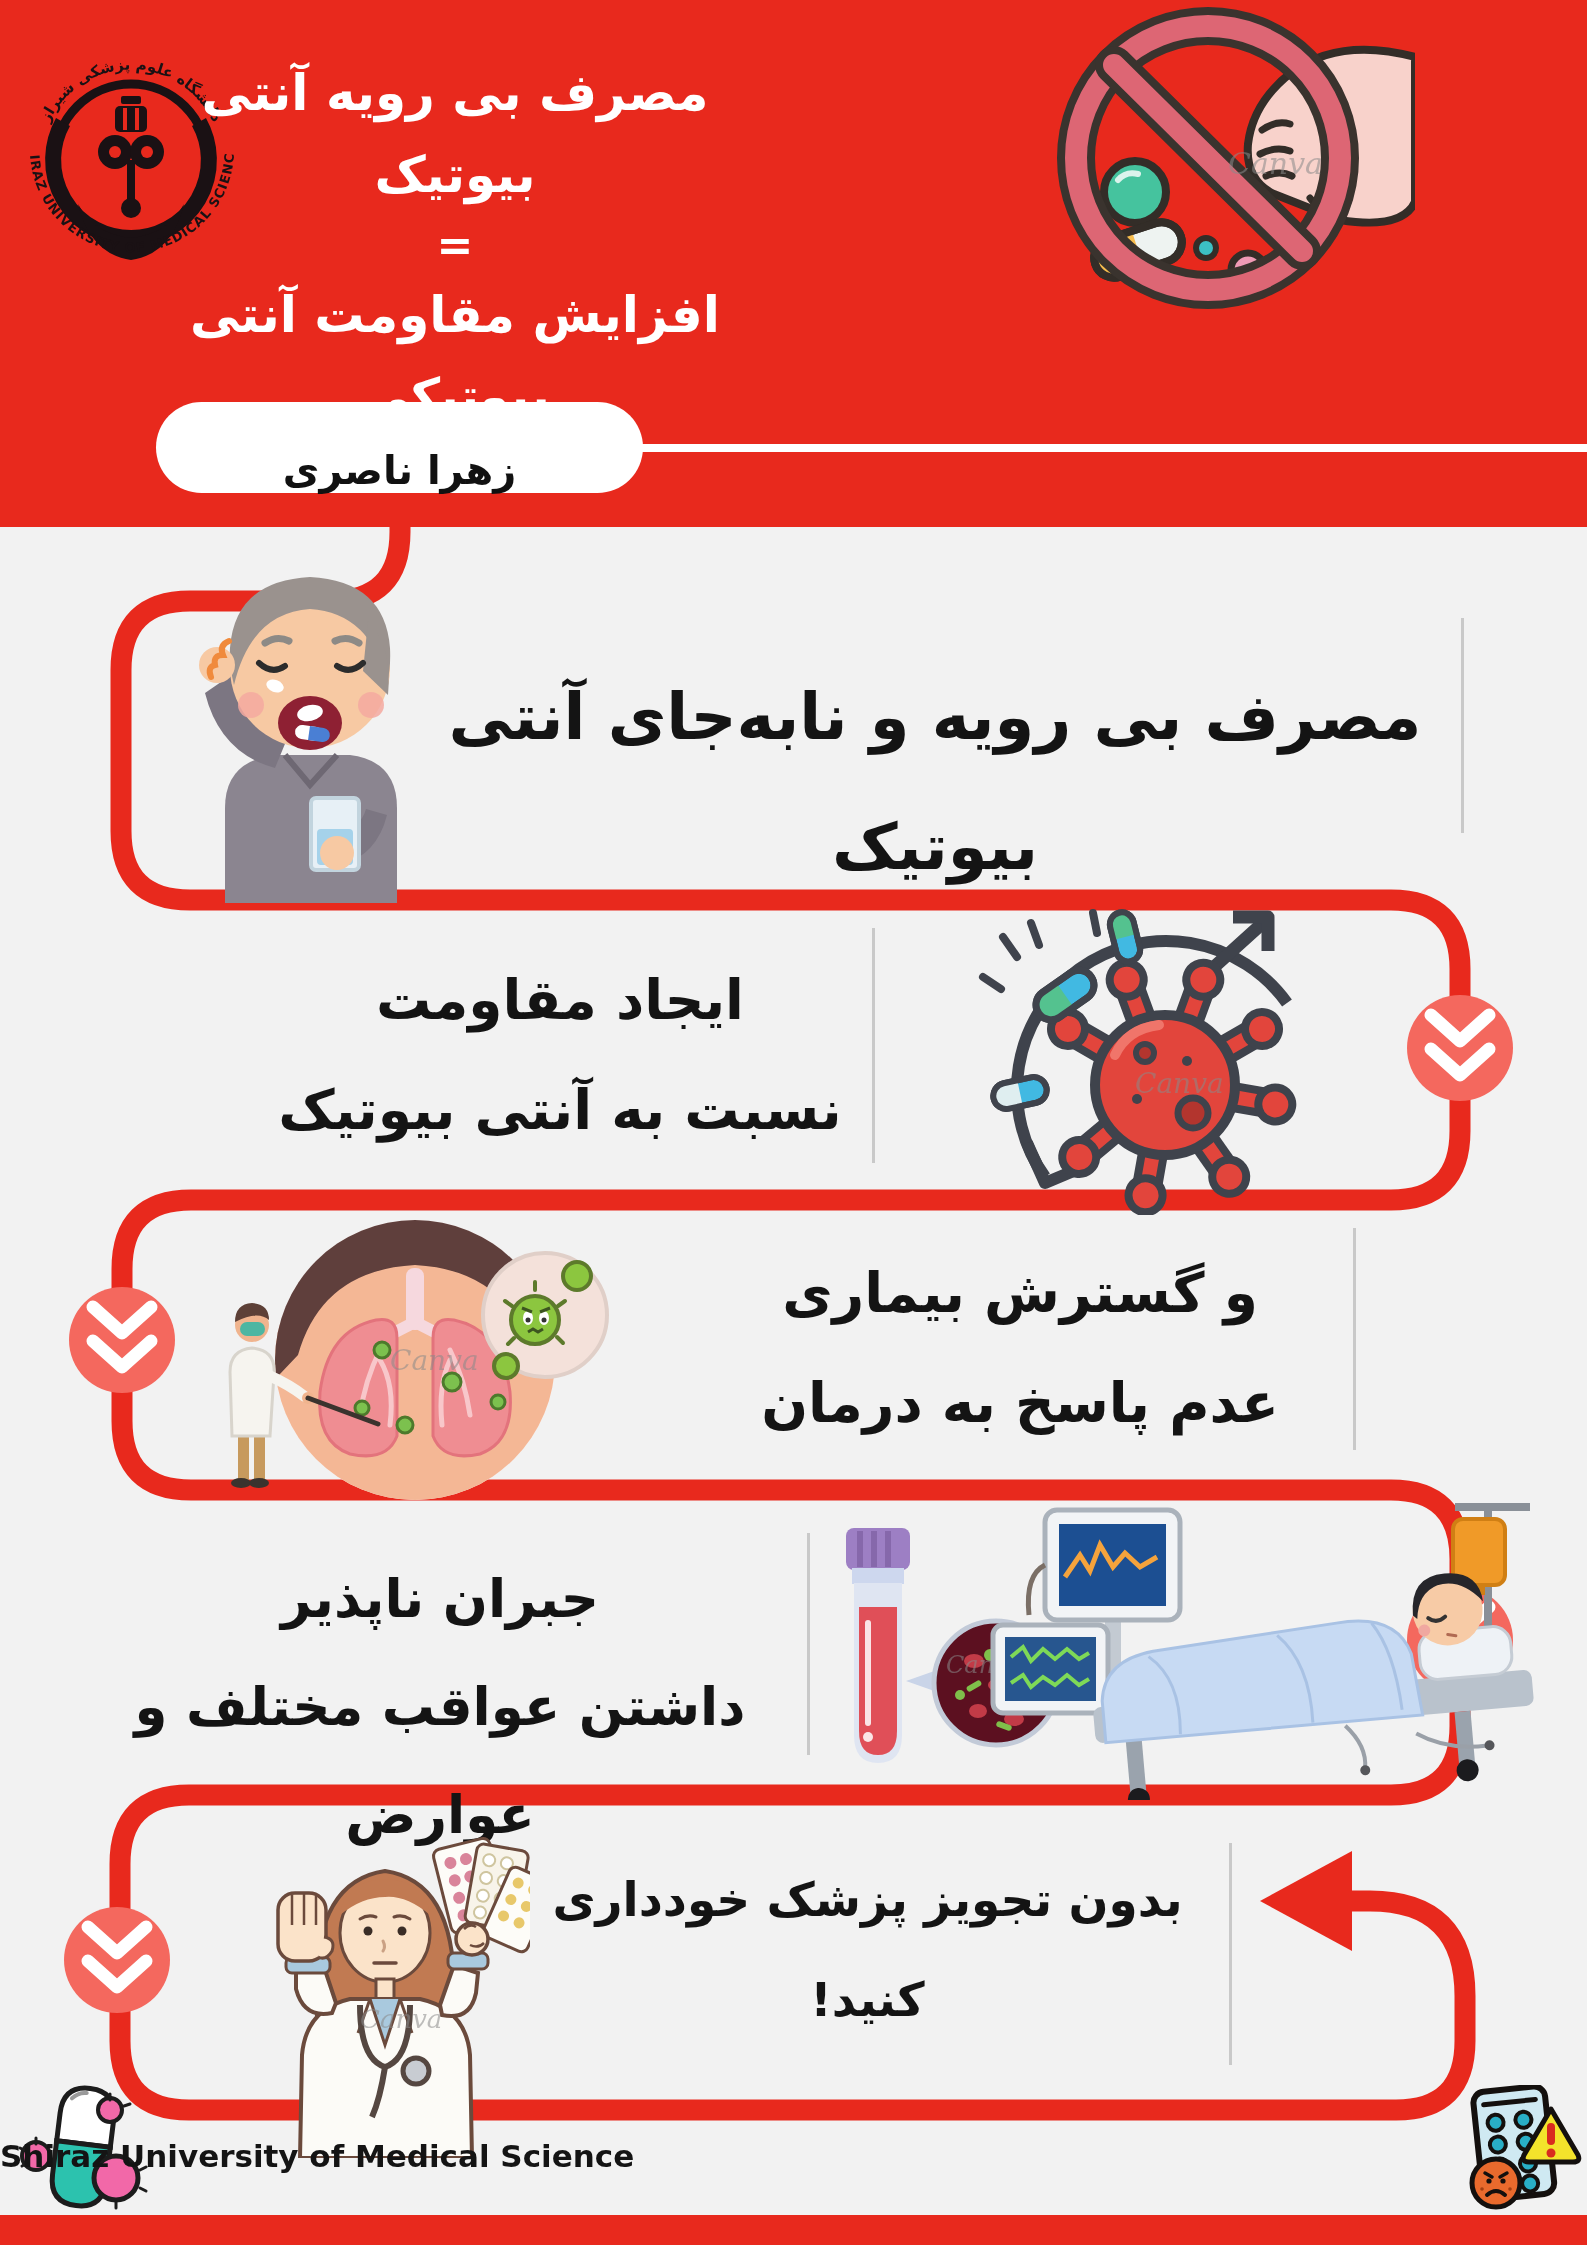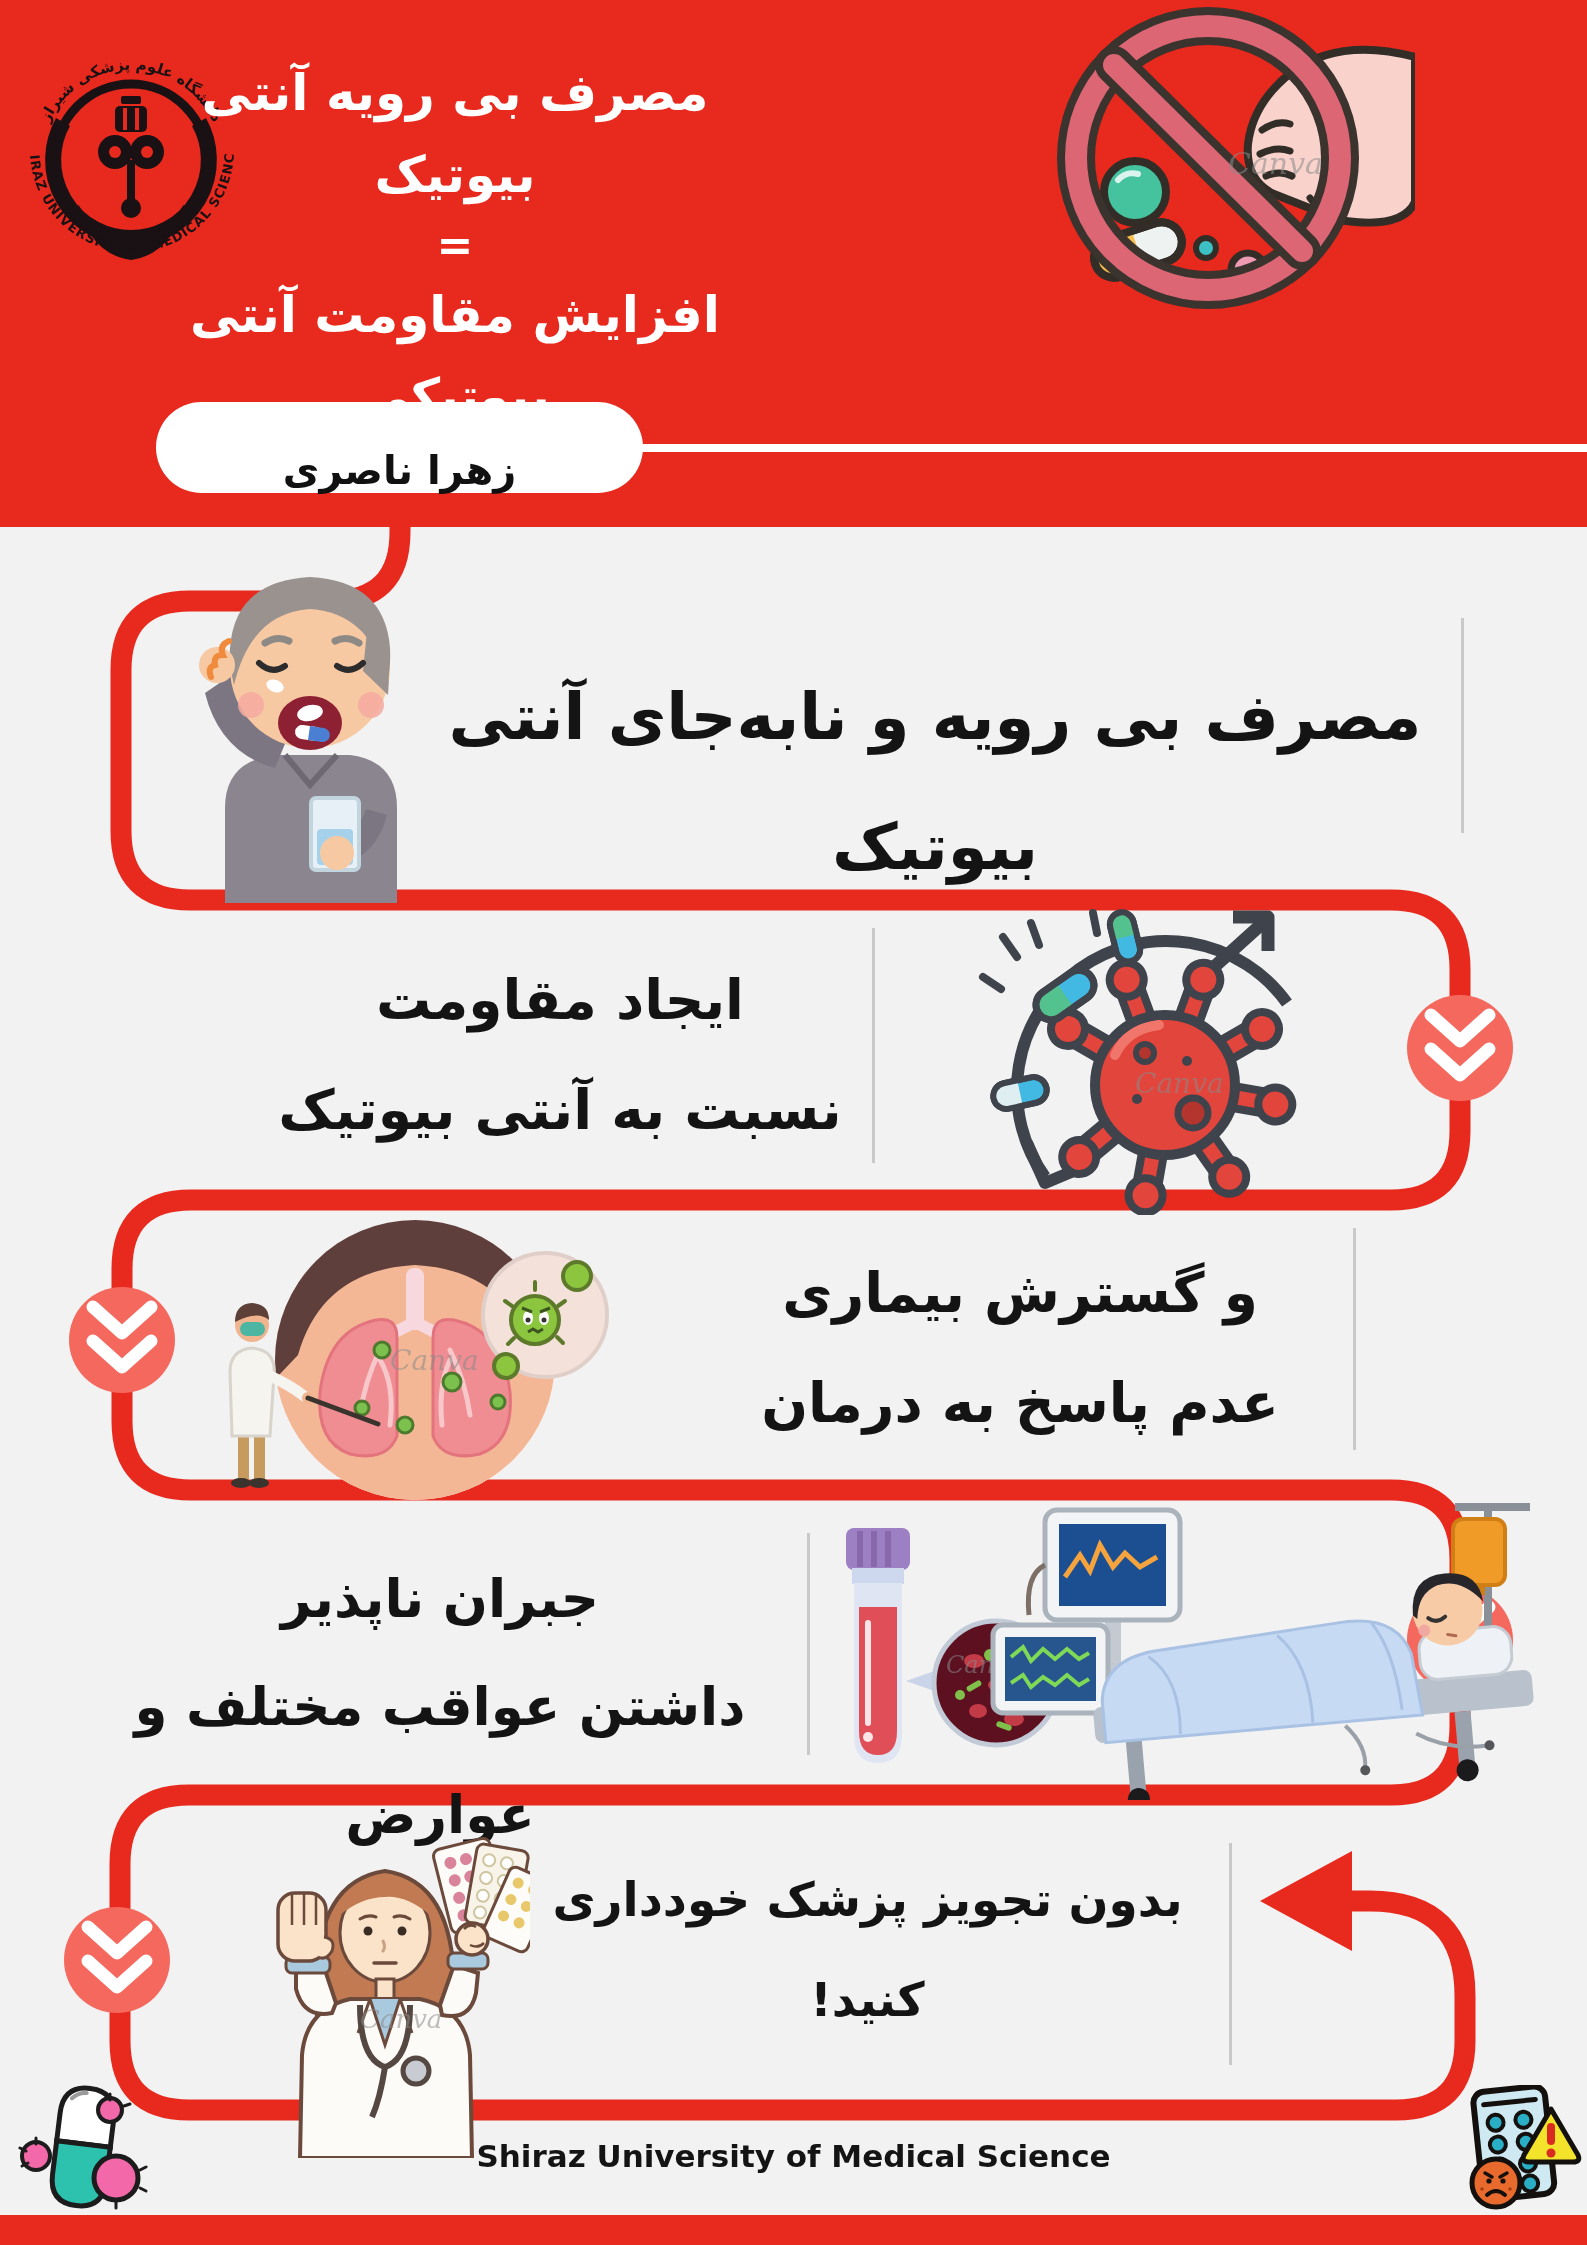--- a/index.html
+++ b/index.html
@@ -22,21 +22,21 @@
   #s3t{left:690px;top:1238px;width:660px;font-size:55px;line-height:110px;}
   #s4t{left:75px;top:1545px;width:730px;font-size:53px;line-height:108px;}
   #s5t{left:515px;top:1850px;width:705px;font-size:47px;line-height:100px;}
   .divider{width:3px;background:#c9c9c9;z-index:2;}
   #d1{left:1461px;top:618px;height:215px;}
   #d2{left:872px;top:928px;height:235px;}
   #d3{left:1353px;top:1228px;height:222px;}
   #d4{left:807px;top:1533px;height:222px;}
   #d5{left:1229px;top:1843px;height:222px;}
   
-  #footer-text{left:0;top:2138px;width:1587px;text-align:center;font-size:31px;font-weight:bold;color:#141414;z-index:3;}
+  #footer-text{left:0;top:2138px;width:1587px;text-align:left;font-size:31px;font-weight:bold;color:#141414;z-index:3;}
   #footer-bar{left:0;top:2215px;width:1587px;height:30px;background:#E8291D;z-index:3;}
   svg{display:block;}
   .ill{z-index:3;}
   #flow{left:0;top:0;z-index:1;}
   .wm{font-family:"DejaVu Serif",serif;font-style:italic;fill:#8a8a8a;opacity:.55;}
 </style>
 </head>
 <body>
 
 <div id="canvas">

